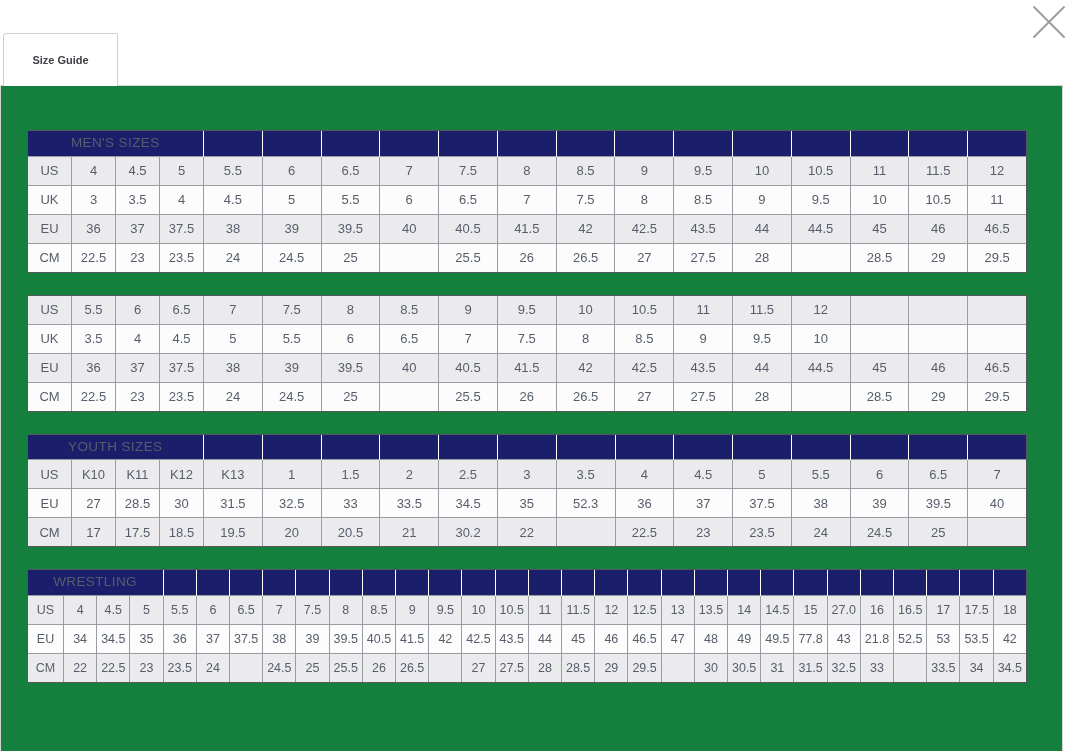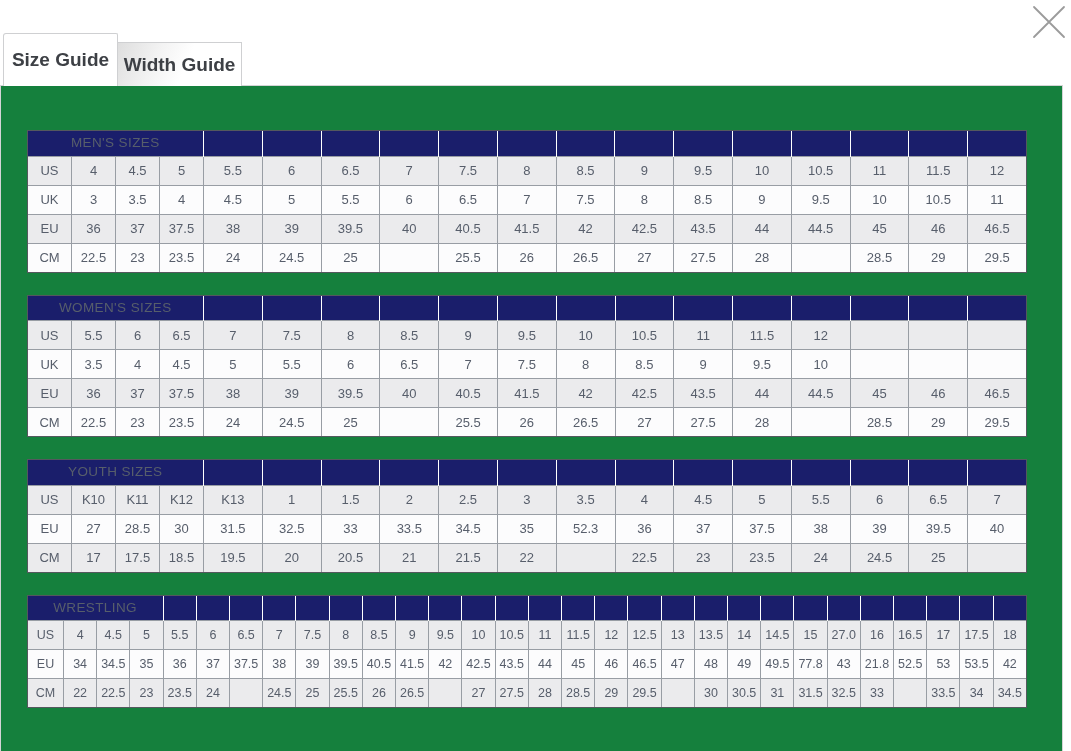--- a/index.html
+++ b/index.html
@@ -17,21 +17,21 @@
   }
   .close-btn svg{display:block;width:36px;height:36px}
 
   
   .tabs{
     position:absolute;left:3px;top:33px;height:53px;z-index:3;
     display:flex;align-items:flex-end;
   }
   .tab{
     box-sizing:border-box;display:flex;align-items:center;justify-content:center;
-    font-weight:700;font-size:19px;color:var(--tab-text,#3d4045);
+    font-weight:700;font-size:11px;color:var(--tab-text,#3d4045);
     background:#fff;border:1px solid #cfd0d2;cursor:pointer;
   }
   .tab-active{
     width:115px;height:53px;border-bottom:0;
     border-top-left-radius:3px;border-top-right-radius:2px;z-index:2;
   }
   .tab-inactive{
     width:124px;height:44px;border-left:0;border-bottom:0;
     background:linear-gradient(113deg,#dedede 0%,#f2f2f2 30%,#ffffff 55%);
   }
@@ -81,23 +81,20 @@
     <span>
       <svg viewBox="0 0 36 36" fill="none">
         <path d="M3 3 L33 33 M33 3 L3 33" stroke="#9b9b9b" stroke-width="1.8" stroke-linecap="round"></path>
       </svg>
     </span>
   </button>
 
   <div class="tabs">
     <div class="tab tab-active">
       <span>Size Guide</span>
-    </div>
-    <div class="tab tab-inactive">
-      <span>Width Guide</span>
     </div>
   </div>
 
   <div class="panel">
     <div class="tables">
         <table class="size-table">
           <colgroup>
             <col style="width: 44px;">
             <col style="width: 44px;">
             <col style="width: 44px;">
@@ -232,37 +229,20 @@
             <col>
             <col>
             <col>
             <col>
             <col>
             <col>
             <col>
             <col>
           </colgroup>
           <tbody>
-            <tr class="head-row">
-              <th colspan="4" class="title-cell">WOMEN'S SIZES</th>
-              <th class="head-cell"></th>
-              <th class="head-cell"></th>
-              <th class="head-cell"></th>
-              <th class="head-cell"></th>
-              <th class="head-cell"></th>
-              <th class="head-cell"></th>
-              <th class="head-cell"></th>
-              <th class="head-cell"></th>
-              <th class="head-cell"></th>
-              <th class="head-cell"></th>
-              <th class="head-cell"></th>
-              <th class="head-cell"></th>
-              <th class="head-cell"></th>
-              <th class="head-cell"></th>
-            </tr>
             <tr class="shaded">
               <th class="row-label">US</th>
               <td>5.5</td>
               <td>6</td>
               <td>6.5</td>
               <td>7</td>
               <td>7.5</td>
               <td>8</td>
               <td>8.5</td>
               <td>9</td>
@@ -419,21 +399,21 @@
             </tr>
             <tr class="shaded">
               <th class="row-label">CM</th>
               <td>17</td>
               <td>17.5</td>
               <td>18.5</td>
               <td>19.5</td>
               <td>20</td>
               <td>20.5</td>
               <td>21</td>
-              <td>21.5</td>
+              <td>30.2</td>
               <td>22</td>
               <td></td>
               <td>22.5</td>
               <td>23</td>
               <td>23.5</td>
               <td>24</td>
               <td>24.5</td>
               <td>25</td>
               <td></td>
             </tr>

